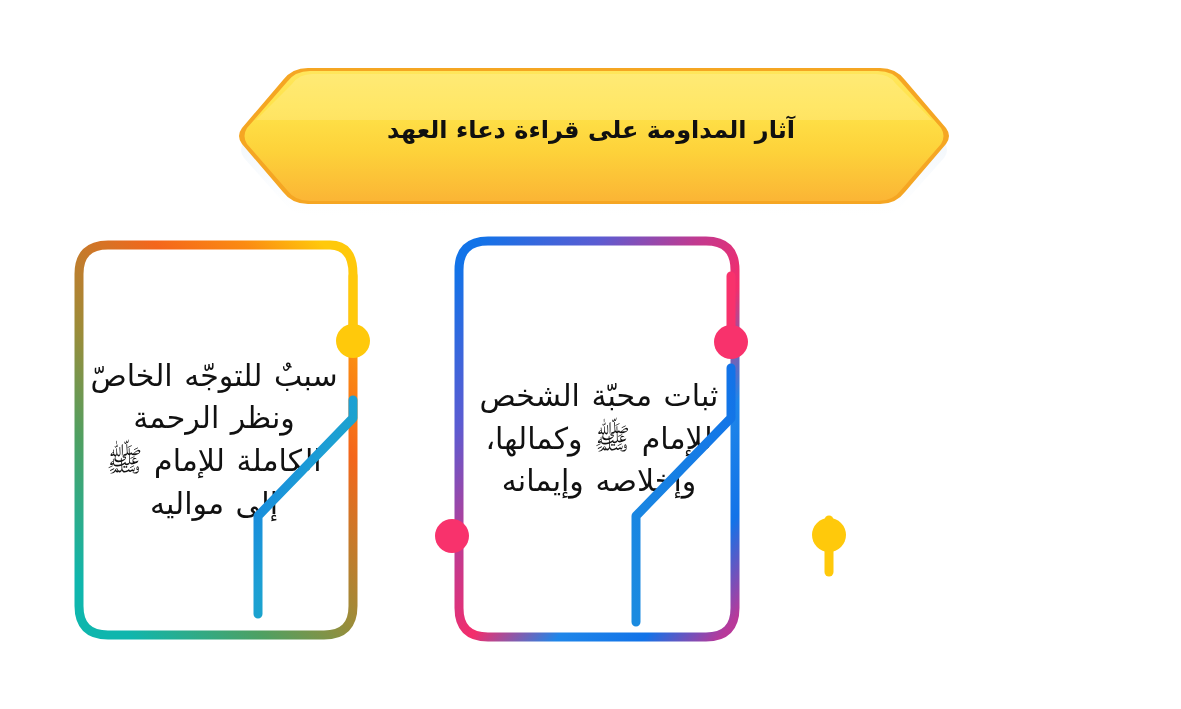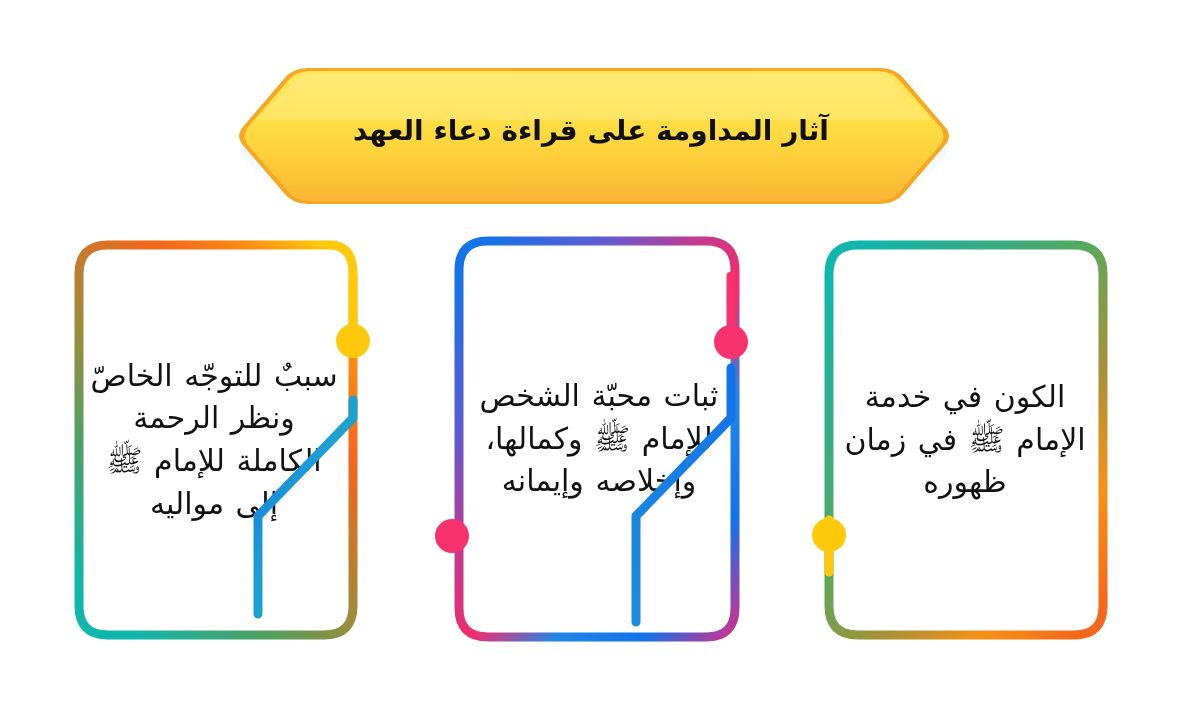--- a/index.html
+++ b/index.html
@@ -41,21 +41,21 @@
   .banner-title {
     position: absolute;
     left: 0;
     top: 0;
     width: 718px;
     height: 148px;
     display: flex;
     align-items: center;
     justify-content: center;
     font-family: "DejaVu Sans", "Liberation Sans", sans-serif;
-    font-size: 28px;
+    font-size: 24px;
     font-weight: 700;
     color: #101010;
     letter-spacing: 0px;
     direction: rtl;
     text-align: center;
     white-space: nowrap;
     padding-bottom: 4px;
     box-sizing: border-box;
   }
 
@@ -184,40 +184,20 @@
       </defs>
       <path d="M 254 7
                L 36 7 Q 7 7 7 36
                L 7 374 Q 7 403 36 403
                L 254 403 Q 283 403 283 374
                L 283 36 Q 283 7 254 7 Z" fill="#FFFFFF" stroke="url(#gradMid)" stroke-width="9" stroke-linejoin="round" stroke-linecap="round"></path>
     </svg>
     <div class="card-text">ثبات محبّة الشخص للإمام ﷺ وكمالها، وإخلاصه وإيمانه</div>
   </div>
 
-  <div class="card" id="card-right">
-    <svg class="card-svg" viewBox="0 0 288 404" preserveAspectRatio="none">
-      <defs>
-        <linearGradient id="gradRight" x1="0.08" y1="0.02" x2="0.92" y2="1">
-          <stop offset="0%" stop-color="#0FB6AD"></stop>
-          <stop offset="22%" stop-color="#35AC88"></stop>
-          <stop offset="42%" stop-color="#54A95E"></stop>
-          <stop offset="64%" stop-color="#A79137"></stop>
-          <stop offset="82%" stop-color="#F79216"></stop>
-          <stop offset="100%" stop-color="#F4661B"></stop>
-        </linearGradient>
-      </defs>
-      <path d="M 36 7
-               L 252 7 Q 281 7 281 36
-               L 281 368 Q 281 397 252 397
-               L 36 397 Q 7 397 7 368
-               L 7 36 Q 7 7 36 7 Z" fill="#FFFFFF" stroke="url(#gradRight)" stroke-width="9" stroke-linejoin="round" stroke-linecap="round"></path>
-    </svg>
-    <div class="card-text">الكون في خدمة الإمام ﷺ في زمان ظهوره</div>
-  </div>
 
   <svg id="connectors" viewBox="0 0 1181 709">
     <defs>
       <linearGradient id="connBlue" x1="0" y1="0" x2="0.9" y2="1">
         <stop offset="0%" stop-color="#1273E8"></stop>
         <stop offset="48%" stop-color="#1D9FD4"></stop>
         <stop offset="100%" stop-color="#0FB6AD"></stop>
       </linearGradient>
       <linearGradient id="connBlue2" x1="1" y1="0" x2="0" y2="1">
         <stop offset="0%" stop-color="#1273E8"></stop>

